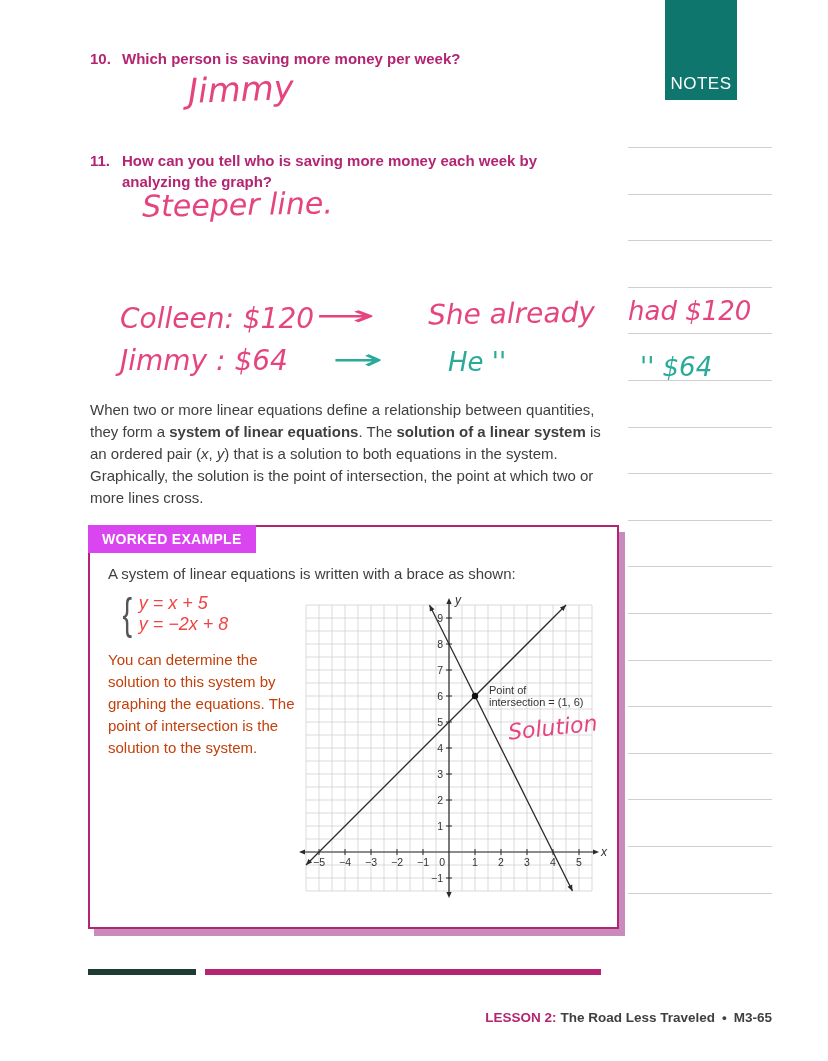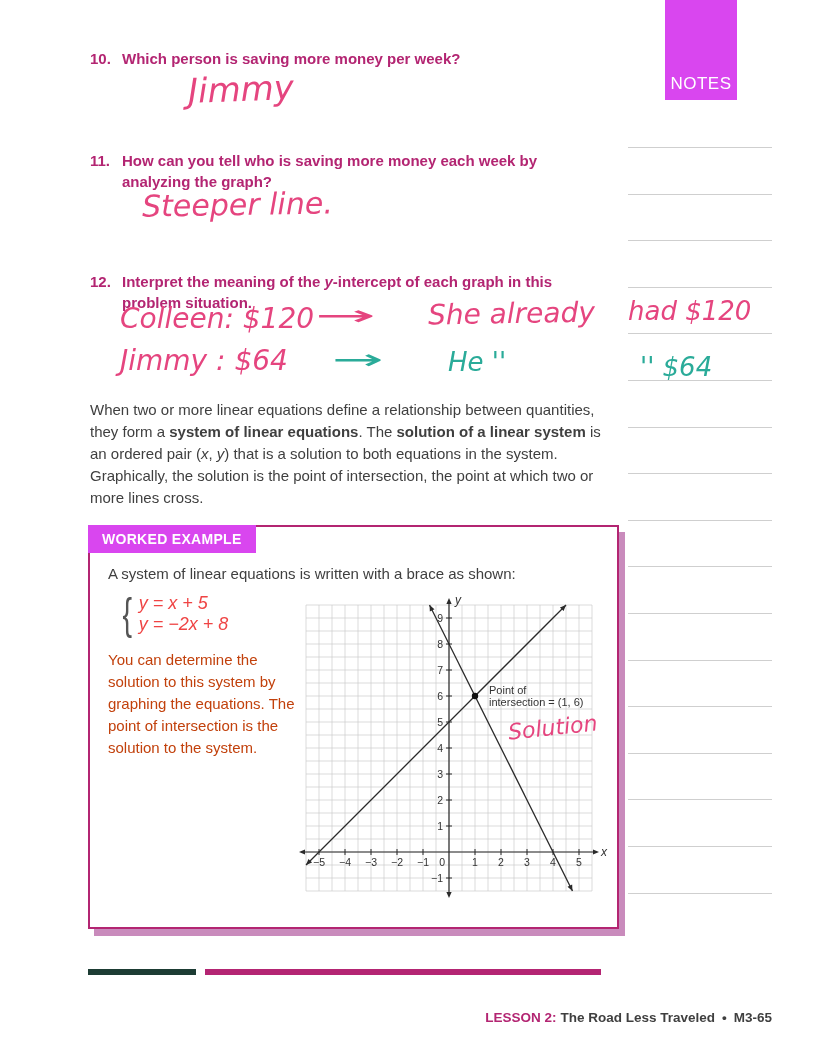--- a/index.html
+++ b/index.html
@@ -1,20 +1,20 @@
 <!DOCTYPE html>
 <html><head>
 <meta charset="utf-8">
 <style>
   * { margin:0; padding:0; box-sizing:border-box; }
   html,body { background:#ffffff; }
   body { font-family:"Liberation Sans", sans-serif; }
   .page { position:relative; width:828px; height:1061px; background:#fff; overflow:hidden; }
 
-  .notes-box { position:absolute; left:665px; top:0; width:72px; height:100px; background:#d946ef;
+  .notes-box { position:absolute; left:665px; top:0; width:72px; height:100px; background:#0f766e;
     display:flex; align-items:flex-end; justify-content:center; padding-bottom:6px;
     color:#fff; font-size:17px; letter-spacing:.5px; }
   .notes-lines { position:absolute; left:628px; top:147px; width:144px; height:748px;
     background:repeating-linear-gradient(to bottom, #cfcfcf 0 1px, transparent 1px 46.6px); }
 
   .question { position:absolute; display:flex; color:#b32572; font-weight:bold; font-size:15px; line-height:21px; }
   .q-num { width:32px; flex:none; }
   .it { font-style:italic; }
 
   .hw { position:absolute; font-family:"DejaVu Sans", sans-serif; font-style:italic; white-space:nowrap; line-height:1; }
@@ -57,24 +57,20 @@
     <span>Which person is saving more money per week?</span>
   </div>
   <div class="hw pink" style="left:188px; top:72px; font-size:34px; transform:rotate(-2deg);">Jimmy</div>
 
   <div class="question" style="left:90px; top:150px; width:470px;">
     <span class="q-num">11.</span>
     <span>How can you tell who is saving more money each week by analyzing the graph?</span>
   </div>
   <div class="hw pink" style="left:142px; top:190px; font-size:30px; transform:rotate(-1deg);">Steeper line.</div>
 
-  <div class="question" style="left:90px; top:271px; width:510px;">
-    <span class="q-num">12.</span>
-    <span><span>Interpret the meaning of the </span><span class="it">y</span><span>-intercept of each graph in this problem situation.</span></span>
-  </div>
 
   <div class="hw pink" style="left:120px; top:305px; font-size:28px;">Colleen: $120</div>
   <div class="hw pink" style="left:315px; top:302px; font-size:28px;">
     <span class="hw-arrow" style="transform:scaleX(2.6);">→</span>
   </div>
   <div class="hw pink" style="left:428px; top:300px; font-size:28px; transform:rotate(-1deg);">She already</div>
   <div class="hw pink" style="left:628px; top:298px; font-size:26px;text-align:center;">had $120</div>
 
   <div class="hw pink" style="left:120px; top:347px; font-size:28px;">Jimmy : $64</div>
   <div class="hw teal" style="left:332px; top:346px; font-size:28px;">

